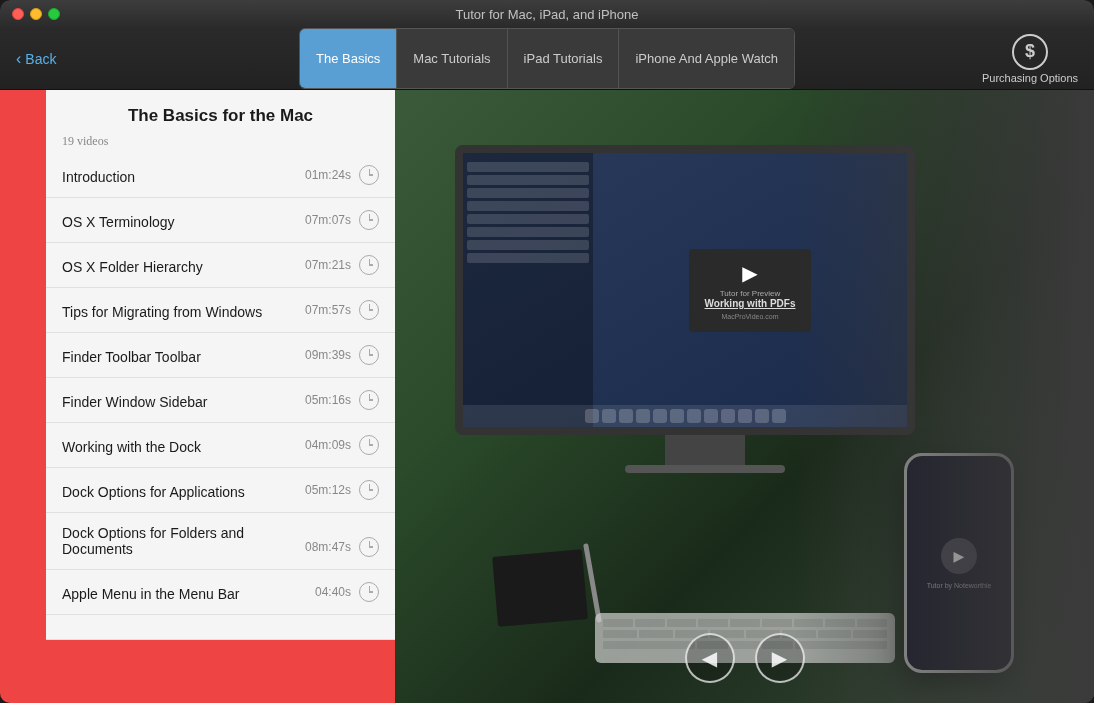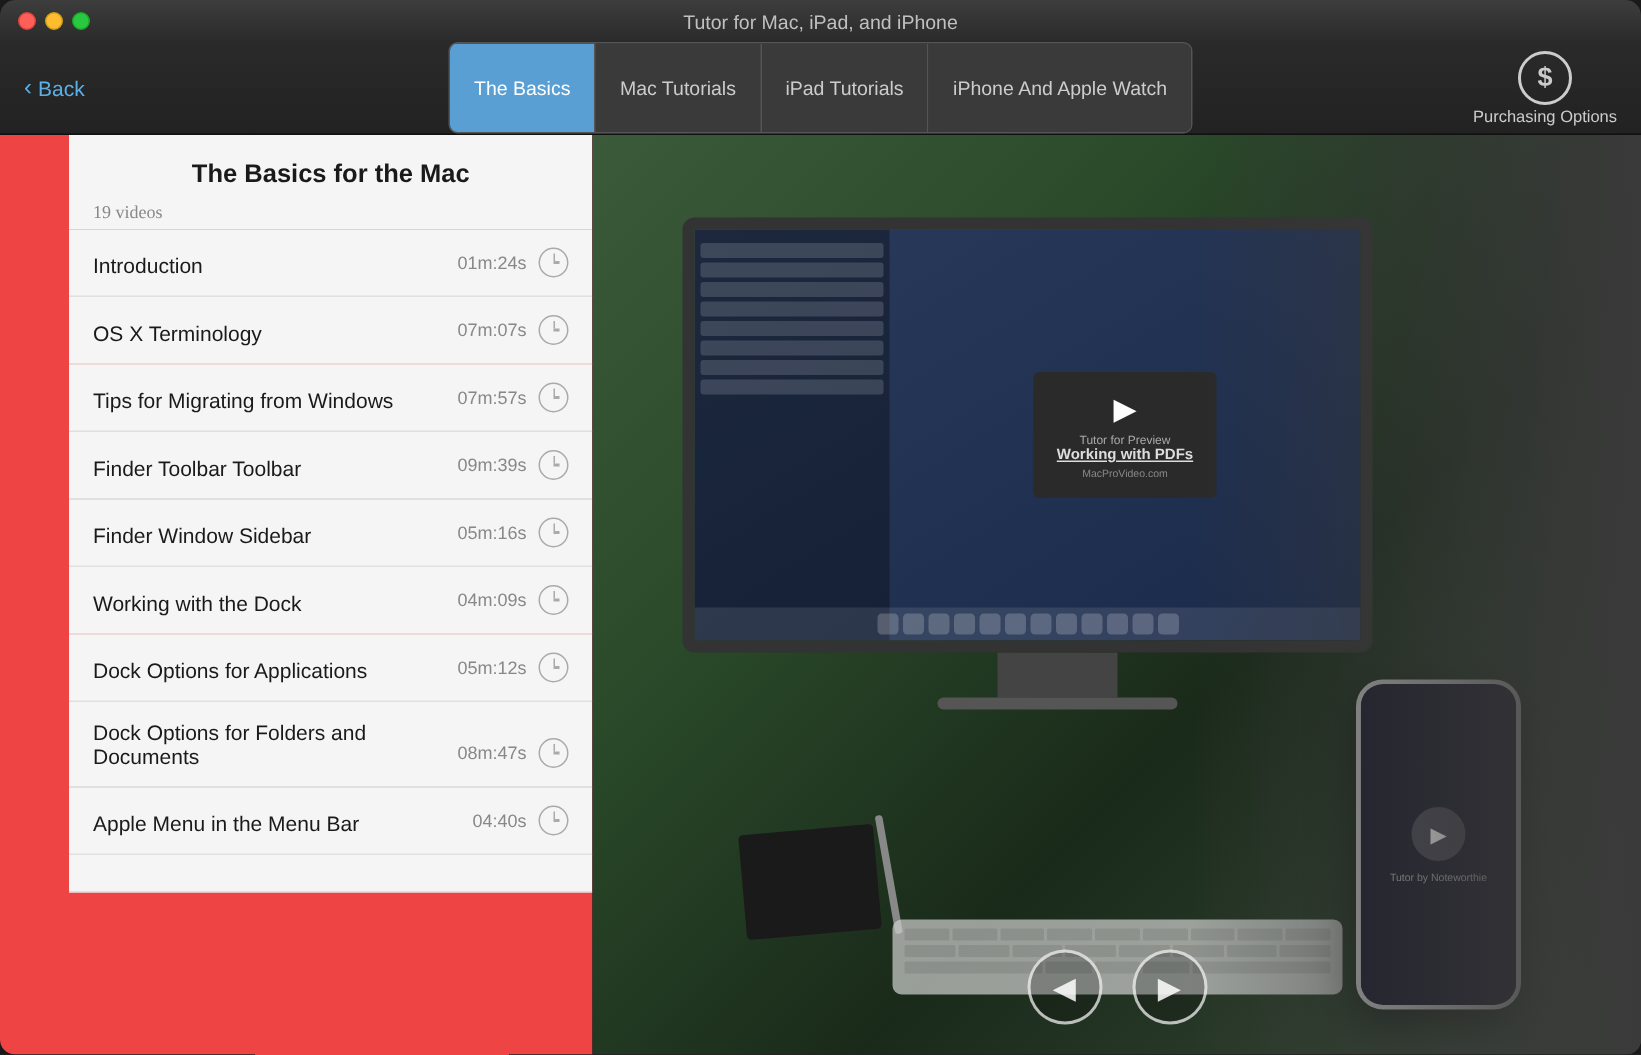--- a/index.html
+++ b/index.html
@@ -495,20 +495,29 @@
       <div class="video-item">
         <div class="video-item-left">
           <span class="video-name">OS X Terminology</span>
         </div>
         <div class="video-item-right">
           <span class="video-duration">07m:07s</span>
           <div class="clock-icon"></div>
         </div>
       </div>
 
+      <div class="video-item">
+        <div class="video-item-left">
+          <span class="video-name">OS X Folder Hierarchy</span>
+        </div>
+        <div class="video-item-right">
+          <span class="video-duration">07m:21s</span>
+          <div class="clock-icon"></div>
+        </div>
+      </div>
 
       <div class="video-item">
         <div class="video-item-left">
           <span class="video-name">Tips for Migrating from Windows</span>
         </div>
         <div class="video-item-right">
           <span class="video-duration">07m:57s</span>
           <div class="clock-icon"></div>
         </div>
       </div>

